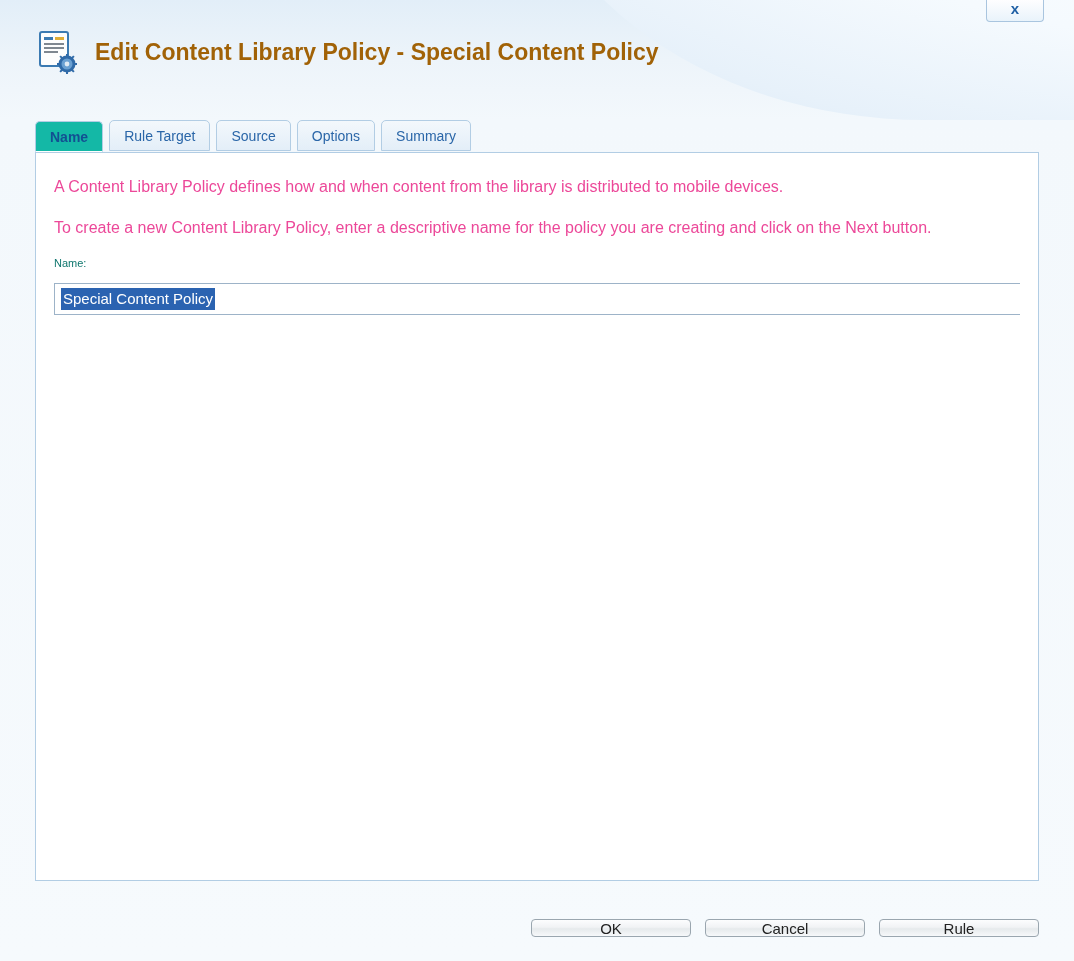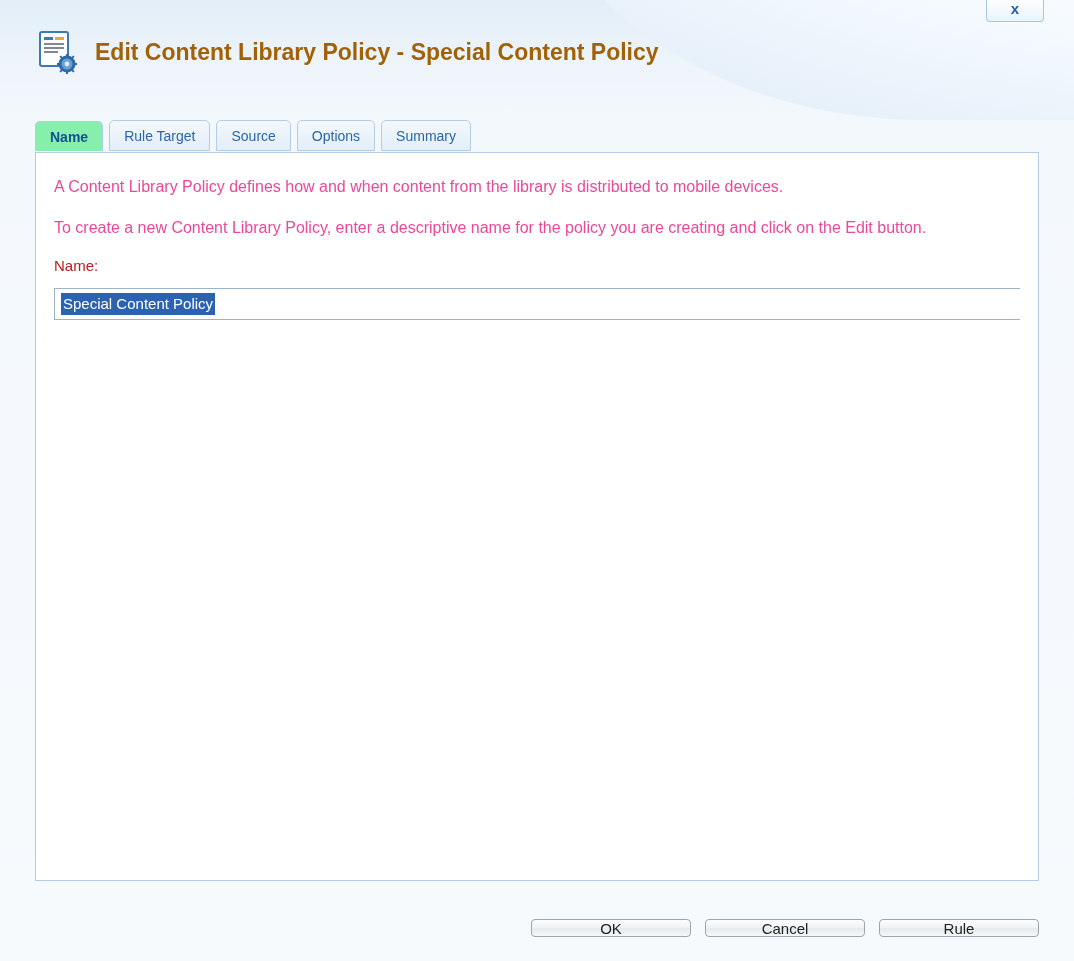--- a/index.html
+++ b/index.html
@@ -73,21 +73,21 @@
     .tab {
       padding: 7px 14px 6px 14px;
       font-size: 14px;
       color: #2a66a8;
       background: linear-gradient(to bottom, #f3f8fc 0%, #e3eef8 100%);
       border: 1px solid #b2cde4;
       border-radius: 5px 5px 0 0;
       cursor: pointer;
     }
     .tab.active {
-      background: #86efac;
+      background: #14b8a6;
       font-weight: bold;
       color: #134f92;
       border-bottom-color: #ffffff;
       position: relative;
       top: 1px;
     }
 
     .content-panel {
       position: absolute;
       top: 152px;
@@ -99,22 +99,22 @@
       padding: 22px 18px;
       z-index: 2;
     }
     .content-panel p.desc {
       font-size: 16px;
       color: #ec4899;
       margin-bottom: 18px;
       line-height: 1.45;
     }
     .field-label {
-      font-size: 15px;
-      color: #b91c1c;
+      font-size: 11px;
+      color: #0f766e;
       margin: 10px 0 4px 0;
       display: block;
     }
 
     .name-input-wrap {
       border-top: 1px solid #9db3c8;
       border-bottom: 1px solid #9db3c8;
       border-left: 1px solid #9db3c8;
       background: #ffffff;
       padding: 4px 6px;
@@ -188,21 +188,21 @@
   <div class="tabs">
     <div class="tab active">Name</div>
     <div class="tab">Rule Target</div>
     <div class="tab">Source</div>
     <div class="tab">Options</div>
     <div class="tab">Summary</div>
   </div>
 
   <div class="content-panel">
     <p class="desc">A Content Library Policy defines how and when content from the library is distributed to mobile devices.</p>
-    <p class="desc">To create a new Content Library Policy, enter a descriptive name for the policy you are creating and click on the Edit button.</p>
+    <p class="desc">To create a new Content Library Policy, enter a descriptive name for the policy you are creating and click on the Next button.</p>
 
     <span class="field-label">Name:</span>
 
     <div class="name-input-wrap">
       <span class="name-input-inner">Special Content Policy</span>
     </div>
   </div>
 
   <div class="button-bar">
     <button class="btn">OK</button>

